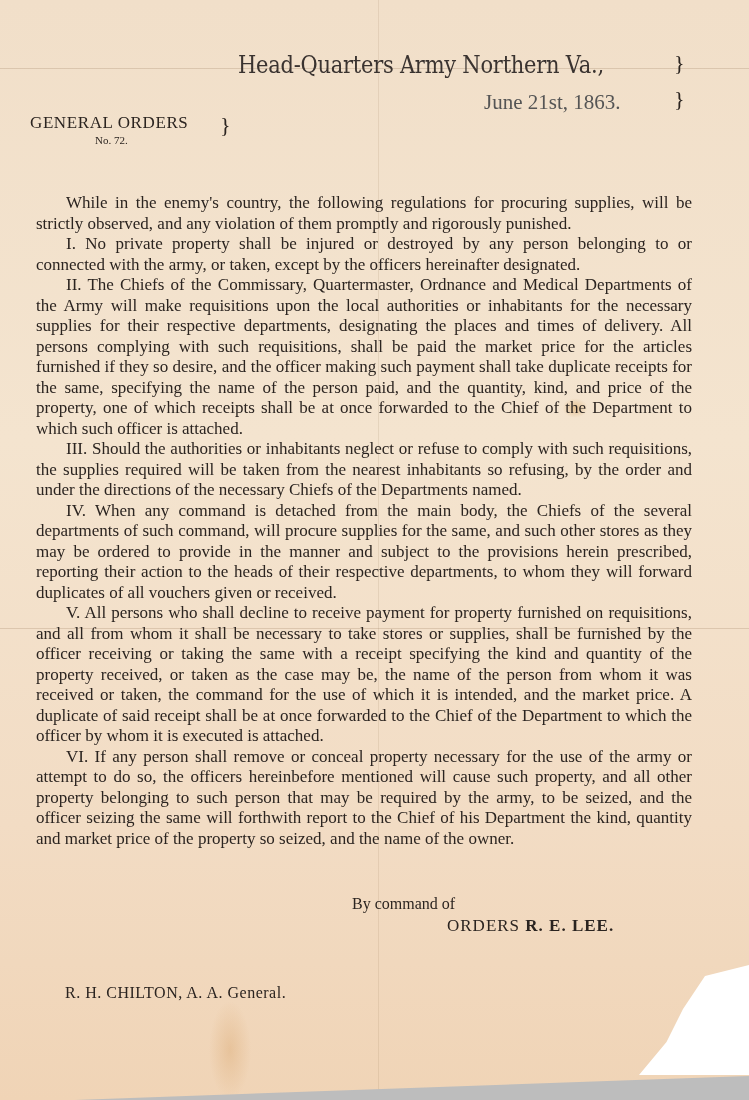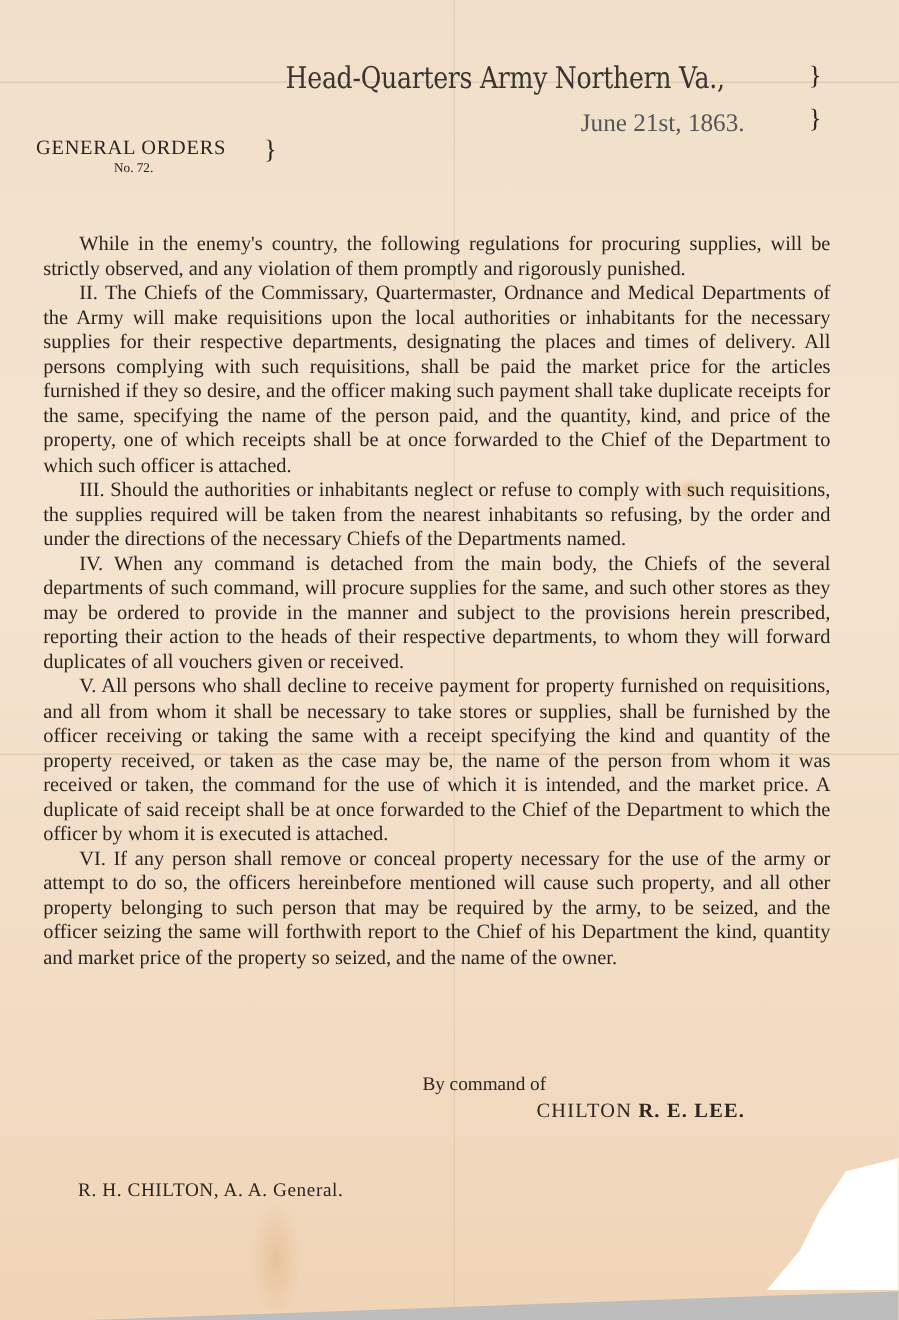--- a/index.html
+++ b/index.html
@@ -42,29 +42,30 @@
   <div class="brace" style="left:674px;top:50px">}</div>
   <div class="date">June 21st, 1863.</div>
   <div class="brace" style="left:674px;top:86px">}</div>
 
   <div class="go-block">GENERAL ORDERS</div>
   <div class="brace" style="left:220px;top:112px">}</div>
   <div class="go-num">No. 72.</div>
 
   <div class="body-text">
     <p>While in the enemy's country, the following regulations for procuring supplies, will be strictly observed, and any violation of them promptly and rigorously punished.</p>
+    <p>I. No private property shall be injured or destroyed by any person belonging to or connected with the army, or taken, except by the officers hereinafter designated.</p>
     <p>II. The Chiefs of the Commissary, Quartermaster, Ordnance and Medical Departments of the Army will make requisitions upon the local authorities or inhabitants for the necessary supplies for their respective departments, designating the places and times of delivery. All persons complying with such requisitions, shall be paid the market price for the articles furnished if they so desire, and the officer making such payment shall take duplicate receipts for the same, specifying the name of the person paid, and the quantity, kind, and price of the property, one of which receipts shall be at once forwarded to the Chief of the Department to which such officer is attached.</p>
     <p>III. Should the authorities or inhabitants neglect or refuse to comply with such requisitions, the supplies required will be taken from the nearest inhabitants so refusing, by the order and under the directions of the necessary Chiefs of the Departments named.</p>
     <p>IV. When any command is detached from the main body, the Chiefs of the several departments of such command, will procure supplies for the same, and such other stores as they may be ordered to provide in the manner and subject to the provisions herein prescribed, reporting their action to the heads of their respective departments, to whom they will forward duplicates of all vouchers given or received.</p>
     <p>V. All persons who shall decline to receive payment for property furnished on requisitions, and all from whom it shall be necessary to take stores or supplies, shall be furnished by the officer receiving or taking the same with a receipt specifying the kind and quantity of the property received, or taken as the case may be, the name of the person from whom it was received or taken, the command for the use of which it is intended, and the market price. A duplicate of said receipt shall be at once forwarded to the Chief of the Department to which the officer by whom it is executed is attached.</p>
     <p>VI. If any person shall remove or conceal property necessary for the use of the army or attempt to do so, the officers hereinbefore mentioned will cause such property, and all other property belonging to such person that may be required by the army, to be seized, and the officer seizing the same will forthwith report to the Chief of his Department the kind, quantity and market price of the property so seized, and the name of the owner.</p>
   </div>
 
   <div class="by-command">By command of</div>
   <div class="lee">
-    <span>CHILTON</span>
+    <span>ORDERS</span>
     <b>R. E. LEE.</b>
   </div>
   <div class="chilton">R. H. CHILTON, A. A. General.</div>
 
   <div class="tear"></div>
   <div class="bottom-bar"></div>
 </div>
 
 </body></html>

